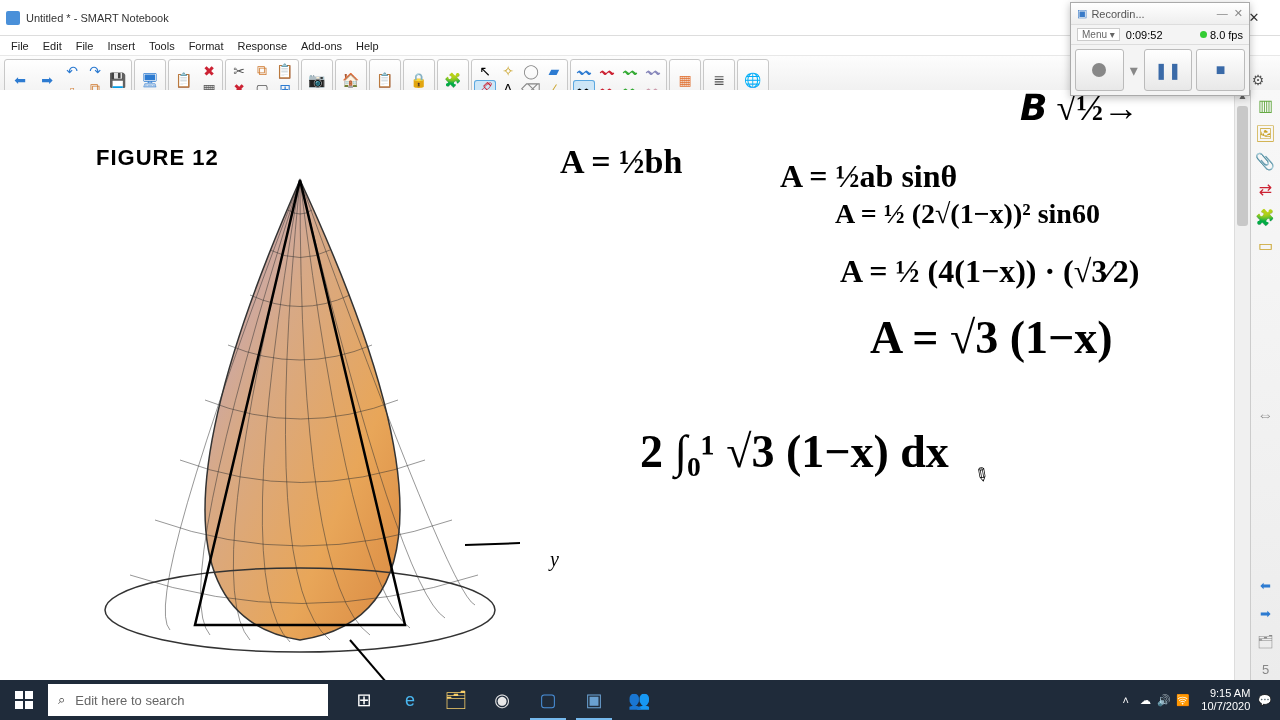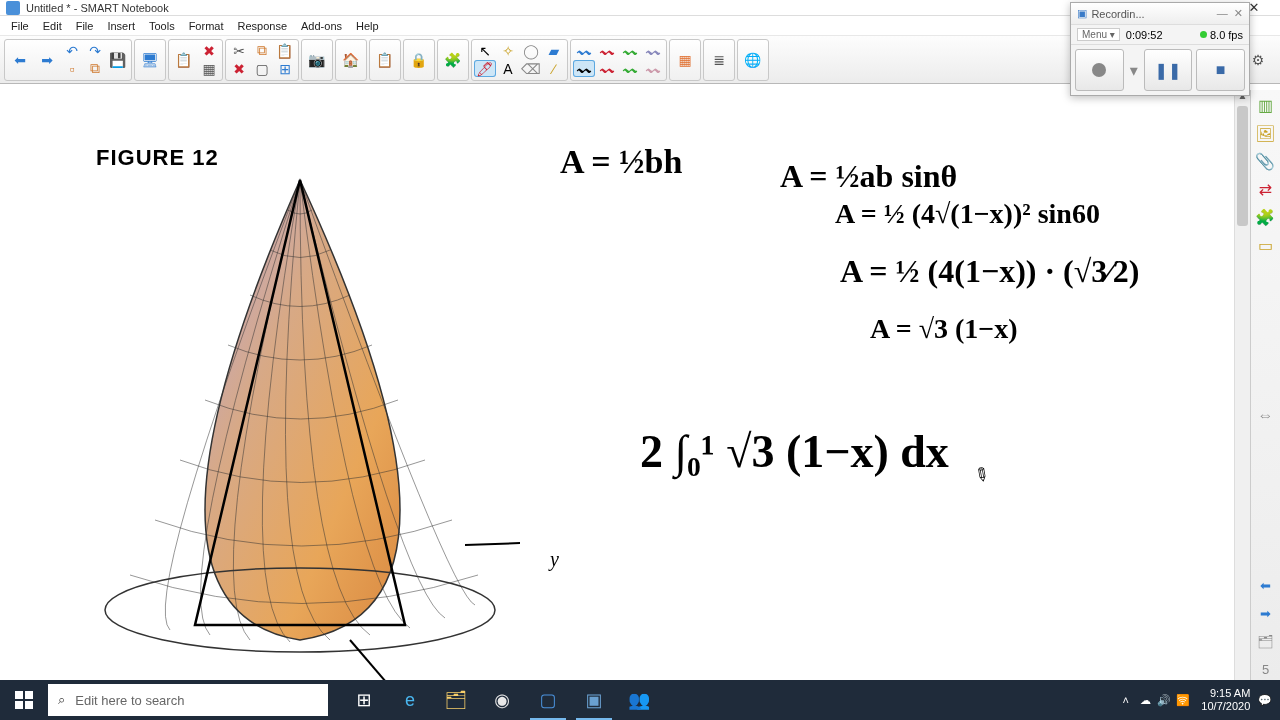--- a/index.html
+++ b/index.html
@@ -1,19 +1,19 @@
 <!DOCTYPE html>
 <html><head>
 <meta charset="utf-8">
 <style>
 * { margin: 0; padding: 0; box-sizing: border-box; font-family: "Segoe UI", Tahoma, sans-serif; }
 html, body { width: 1280px; height: 720px; overflow: hidden; background: #fff; }
 
 
-.titlebar { height: 16px; background: #fff; display: flex; align-items: center; padding: 0 6px; font-size: 11px; color: #333; border-bottom: 1px solid #ddd;}
+.titlebar { height: 36px; background: #fff; display: flex; align-items: center; padding: 0 6px; font-size: 11px; color: #333; border-bottom: 1px solid #ddd;}
 .titlebar .app-icon { width: 14px; height: 14px; background: #4a90d9; margin-right: 6px; display:inline-block; border-radius:2px;}
 .close-x { margin-left: auto; width: 40px; text-align: center; font-size: 13px; color:#333; cursor:default;}
 
 
 .menubar { height: 20px; background: #fff; display: flex; align-items: center; font-size: 11px; color: #222; padding: 0 4px; border-bottom:1px solid #e8e8e8;}
 .menubar .item { padding: 2px 7px; cursor: default; }
 
 
 .toolbar { height: 48px; background: linear-gradient(#fdfdfd,#ececec); border-bottom: 1px solid #b8b8b8; display: flex; align-items:center; padding: 2px 4px; gap: 2px;}
 .tool-group { border: 1px solid #c8c8c8; border-radius: 3px; background: linear-gradient(#fff,#f0f0f0); display:flex; padding: 2px; gap: 1px; height: 42px; align-items:center;}
@@ -331,26 +331,27 @@
 
       <line x1="250" y1="470" x2="310" y2="540" stroke="#000" stroke-width="2"></line>
       <polygon points="310,540 298,534 304,526" fill="#000"></polygon>
     </svg>
     <div class="axis-label" style="top:378px; left:450px;">y</div>
   </div>
 
   <div id="ink-layer">
       <div class="ink" style="top: 55px; left: 560px; font-size: 34px;">A = ½bh</div>
       <div class="ink" style="top: 70px; left: 780px; font-size: 32px;">A = ½ab sinθ</div>
-      <div class="ink" style="top: 110px; left: 835px; font-size: 28px;">A = ½ (4√(1−x))² sin60</div>
+      <div class="ink" style="top: 110px; left: 835px; font-size: 28px;">A = ½ (2√(1−x))² sin60</div>
       <div class="ink" style="top: 165px; left: 840px; font-size: 32px;">A = ½ (4(1−x)) · (√3⁄2)</div>
-      <div class="ink" style="top: 225px; left: 870px; font-size: 28px;">A = √3 (1−x)</div>
+      <div class="ink" style="top: 225px; left: 870px; font-size: 46px;">A = √3 (1−x)</div>
       <div class="ink" style="top: 339px; left: 640px; font-size: 46px;">2 ∫₀¹ √3 (1−x) dx</div>
     </div>
 
+  <div class="ink" style="top:0px; left:1020px; font-size:36px;">𝘽   √½→</div>
   <div style="position:absolute; top:374px; left:974px; font-size:18px; transform:rotate(35deg);">✎</div>
 </div>
 
 <div class="vscroll">
   <div class="arr">▲</div>
   <div class="track">
       <div class="thumb"></div>
     </div>
   <div class="arr">▼</div>
 </div>

